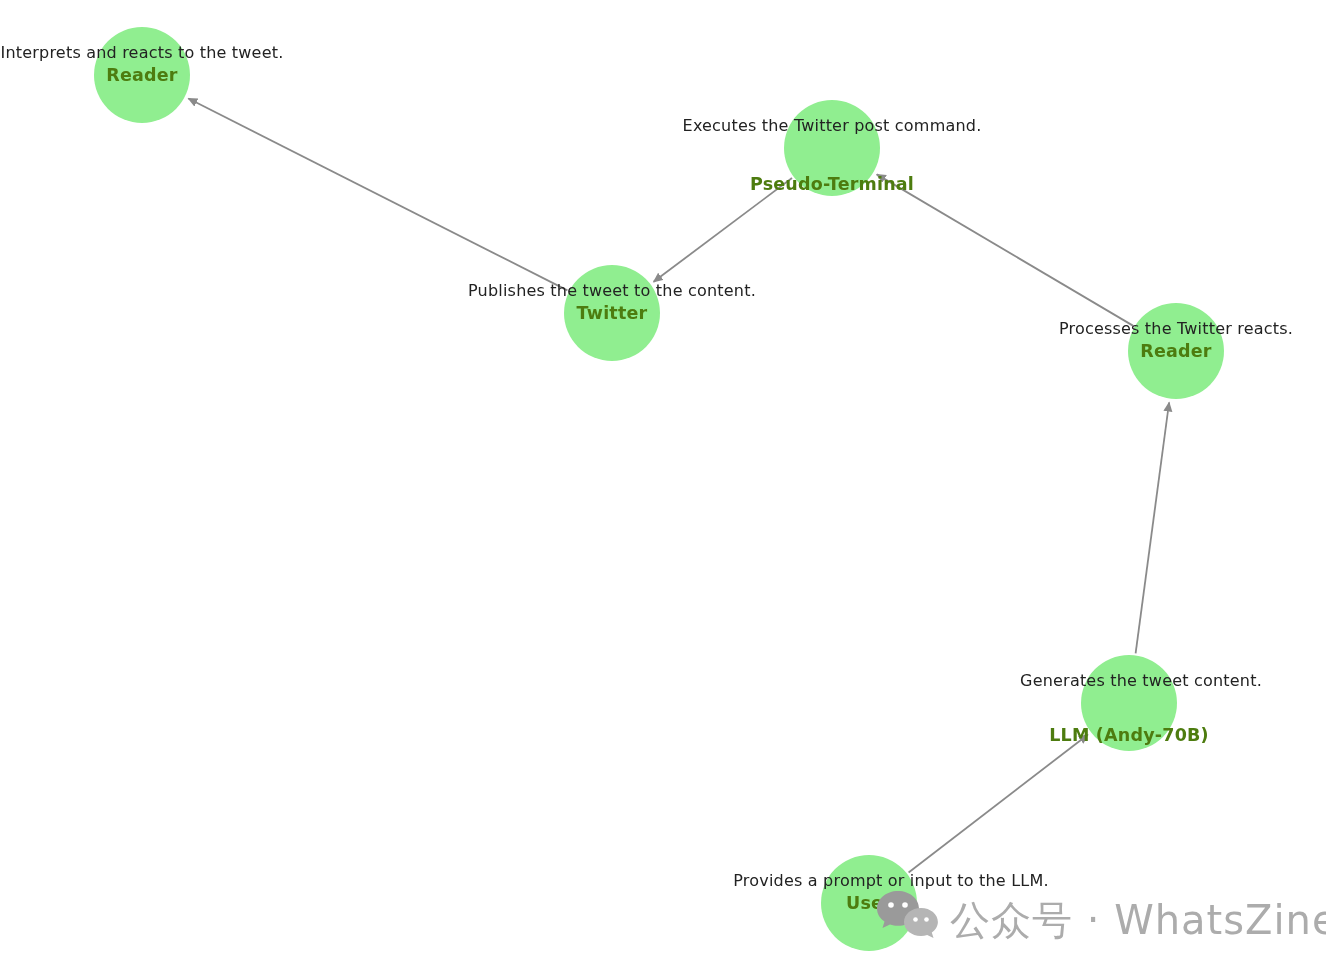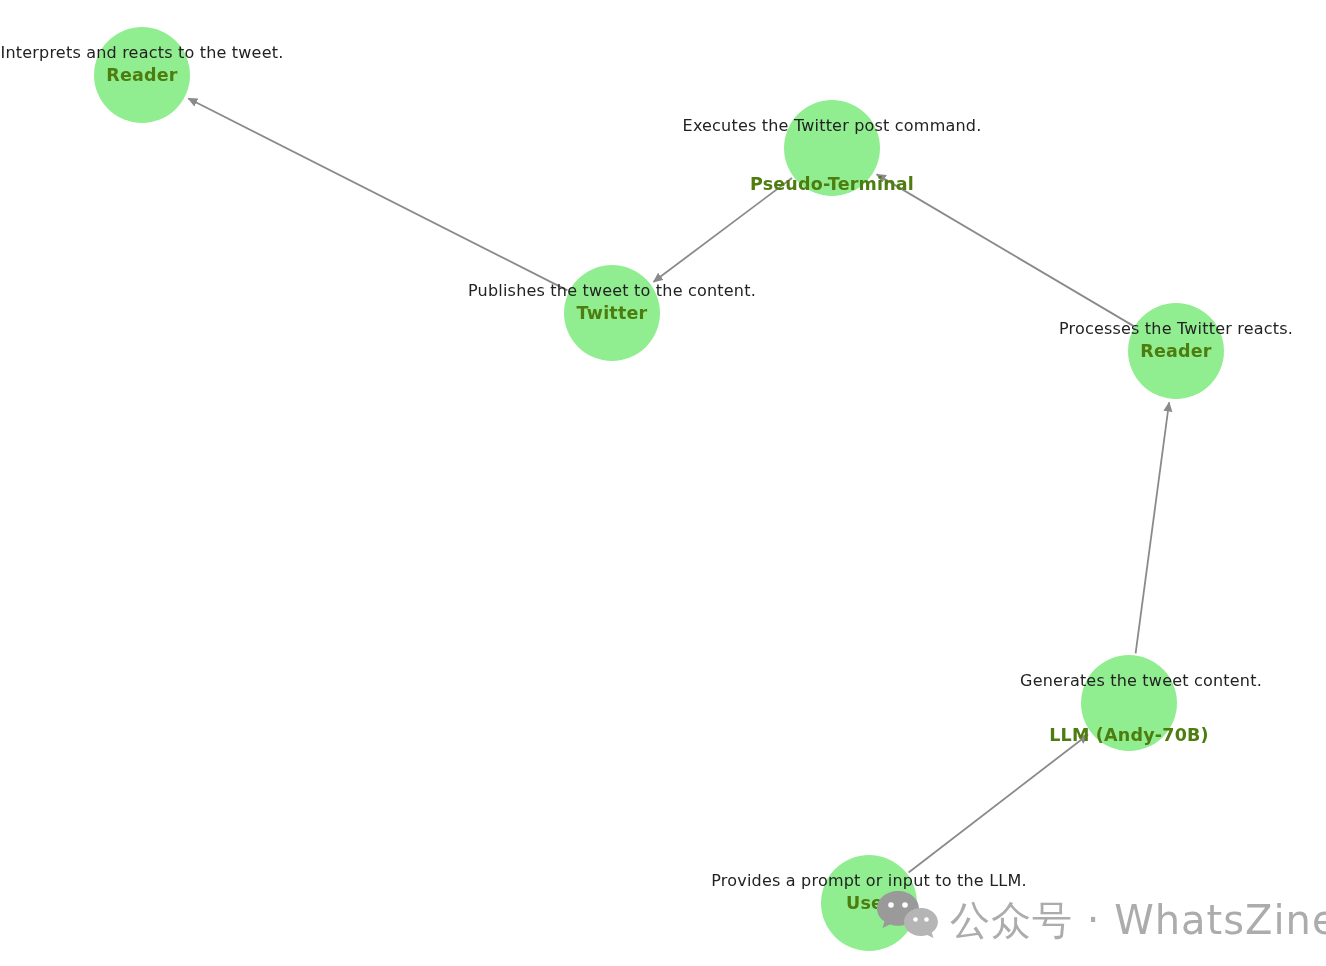--- a/index.html
+++ b/index.html
@@ -89,21 +89,21 @@
       <div class="node-circle" style="left: 564px; top: 265px; background: rgb(144, 238, 144);"></div>
       <div class="node-desc" style="left: 612px; top: 290px;">Publishes the tweet to the content.</div>
       <div class="node-label" style="left: 612px; top: 313px;">Twitter</div>
       <div class="node-circle" style="left: 1128px; top: 303px; background: rgb(144, 238, 144);"></div>
       <div class="node-desc" style="left: 1176px; top: 328px;">Processes the Twitter reacts.</div>
       <div class="node-label" style="left: 1176px; top: 351px;">Reader</div>
       <div class="node-circle" style="left: 1081px; top: 655px; background: rgb(144, 238, 144);"></div>
       <div class="node-desc" style="left: 1129px; top: 680px; margin-left: 12px;">Generates the tweet content.</div>
       <div class="node-label" style="left: 1129px; top: 703px; margin-top: 32px;">LLM (Andy-70B)</div>
       <div class="node-circle" style="left: 821px; top: 855px; background: rgb(144, 238, 144);"></div>
-      <div class="node-desc" style="left: 869px; top: 880px;">Provides a prompt or input to the LLM.</div>
+      <div class="node-desc" style="left: 891px; top: 880px;">Provides a prompt or input to the LLM.</div>
       <div class="node-label" style="left: 869px; top: 903px;">User</div>
     </div>
 
   <div id="watermark">
     <span>
       <svg width="66" height="60" viewBox="0 0 66 60" xmlns="http://www.w3.org/2000/svg">
         <g>
           <path d="M24 3 C12 3 3 11 3 20.5 C3 26 6 30.5 10.5 33.5 L8.5 40 L16 36.5 C18.5 37.3 21.2 37.8 24 37.8 C36 37.8 45 30 45 20.5 C45 11 36 3 24 3 Z" fill="#9a9a9a"></path>
           <circle cx="17" cy="17" r="2.8" fill="#ffffff"></circle>
           <circle cx="31" cy="17" r="2.8" fill="#ffffff"></circle>

